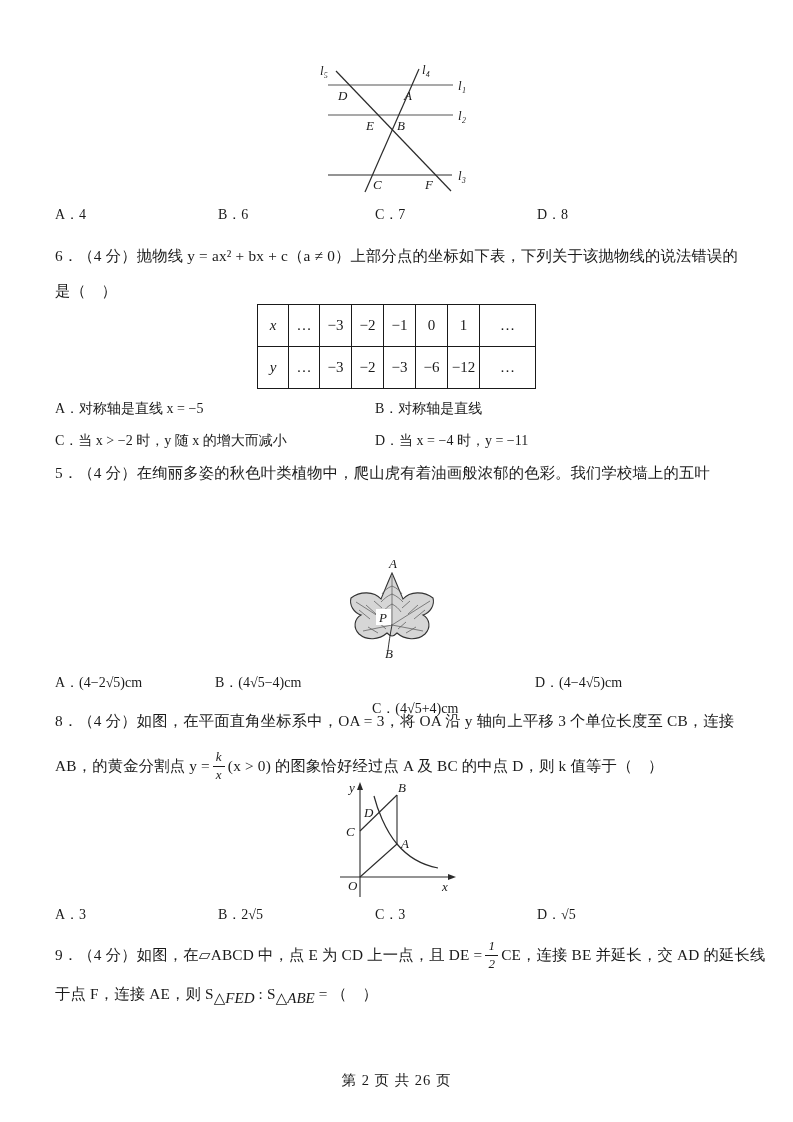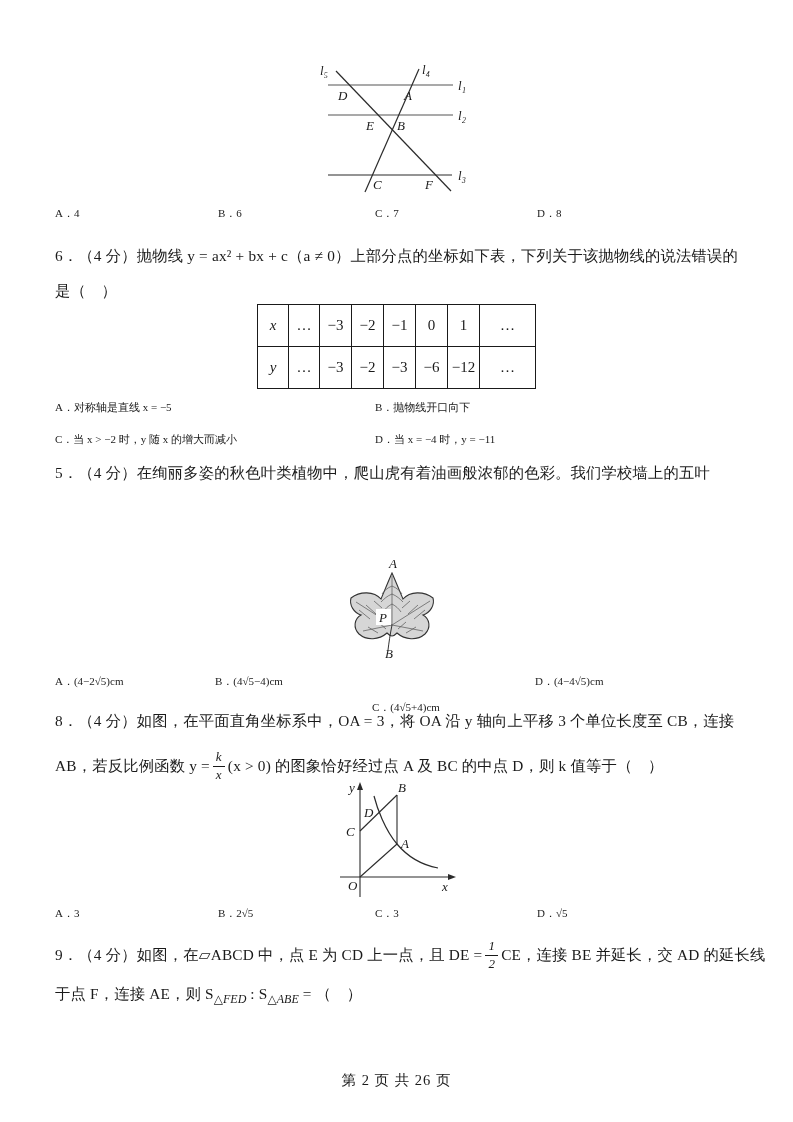--- a/index.html
+++ b/index.html
@@ -3,26 +3,26 @@
 <meta charset="utf-8">
 <style>
   html,body{margin:0;padding:0;background:#e8e8e8;}
   .page{
     position:relative;width:793px;height:1122px;background:#ffffff;
     font-family:"Liberation Serif","DejaVu Serif",serif;color:#1a1a1a;
     margin:0 auto;overflow:hidden;
   }
   .abs{position:absolute;}
   .line{font-size:15.3px;white-space:nowrap;letter-spacing:0.2px;text-align:right;}
-  .opt{font-size:11px;white-space:nowrap;}
+  .opt{font-size:14px;white-space:nowrap;}
   .frac{display:inline-block;vertical-align:middle;text-align:center;line-height:1.1;font-size:13px;font-style:italic;margin:0 3px;}
   .frac .num{display:block;border-bottom:1px solid #1a1a1a;padding:0 3px 1px;}
   .frac .den{display:block;padding-top:1px;}
   .fracline{display:flex;align-items:center;font-size:15.3px;white-space:nowrap;letter-spacing:0.2px;}
-  sub.tri{font-size:12px;font-style:italic;vertical-align:-4px;letter-spacing:0;}
+  sub.tri{font-size:15px;font-style:italic;vertical-align:-4px;letter-spacing:0;}
   .ptable{border-collapse:collapse;table-layout:fixed;}
   .ptable td{
     border:1.2px solid #1a1a1a;text-align:center;vertical-align:middle;
     font-size:15px;height:41px;padding:0;
   }
   .ptable td:first-child{font-style:italic;}
   .footer{font-size:14.5px;letter-spacing:1px;}
   svg text{font-family:"Liberation Serif","DejaVu Serif",serif;}
   .figlabel{font-style:italic;font-size:13px;fill:#1a1a1a;}
 </style>
@@ -87,21 +87,21 @@
       <td>−2</td>
       <td>−3</td>
       <td>−6</td>
       <td>−12</td>
       <td>…</td>
     </tr>
   </tbody>
     </table>
 
   <span class="abs opt" style="left:55px;top:400px">A．对称轴是直线 x = −5</span>
-  <span class="abs opt" style="left:375px;top:400px">B．抛物线开口向下</span>
+  <span class="abs opt" style="left:375px;top:400px">B．对称轴是直线</span>
   <span class="abs opt" style="left:55px;top:432px">C．当 x &gt; −2 时，y 随 x 的增大而减小</span>
   <span class="abs opt" style="left:375px;top:432px">D．当 x = −4 时，y = −11</span>
 
   <div class="abs line" style="left:55px;top:463px">5．（4 分）在绚丽多姿的秋色叶类植物中，爬山虎有着油画般浓郁的色彩。我们学校墙上的五叶</div>
 
   <svg class="abs" style="left:340px;top:558px" width="125" height="102" viewBox="0 0 125 102">
     <path d="M52,15 C56,24 60,34 63,41 C70,33 84,33 93,40 C95,47 90,55 83,57
          C90,61 91,70 85,76 C77,83 65,82 57,75 C55,77 53,78 52,78
          C51,78 49,77 47,75 C39,82 27,83 19,76 C13,70 14,61 21,57
          C14,55 9,47 11,40 C20,33 34,33 41,41 C44,34 48,24 52,15 Z" fill="#d6d6d6" stroke="#333" stroke-width="1.1"></path>
@@ -135,21 +135,21 @@
     <text class="figlabel" x="45" y="100">B</text>
   </svg>
 
   <span class="abs opt" style="left:55px;top:674px">A．(4−2√5)cm</span>
   <span class="abs opt" style="left:215px;top:674px">B．(4√5−4)cm</span>
   <span class="abs opt" style="left:372px;top:700px">C．(4√5+4)cm</span>
   <span class="abs opt" style="left:535px;top:674px">D．(4−4√5)cm</span>
 
   <div class="abs line" style="left:55px;top:711px">8．（4 分）如图，在平面直角坐标系中，OA = 3，将 OA 沿 y 轴向上平移 3 个单位长度至 CB，连接</div>
   <div class="abs fracline" style="left:55px;top:744px;height:44px">
-    <span>AB，若反比例函数 y =</span>
+    <span>AB，的黄金分割点 y =</span>
     <span class="frac">
       <span class="num">k</span>
       <span class="den">x</span>
     </span>
     <span>(x &gt; 0) 的图象恰好经过点 A 及 BC 的中点 D，则 k 值等于（　）</span>
   </div>
 
   <svg class="abs" style="left:332px;top:778px" width="150" height="122" viewBox="0 0 150 122">
     <line x1="28" y1="10" x2="28" y2="119" stroke="#2b2b2b" stroke-width="1.1"></line>
     <polygon points="28,4 25,12 31,12" fill="#2b2b2b"></polygon>

